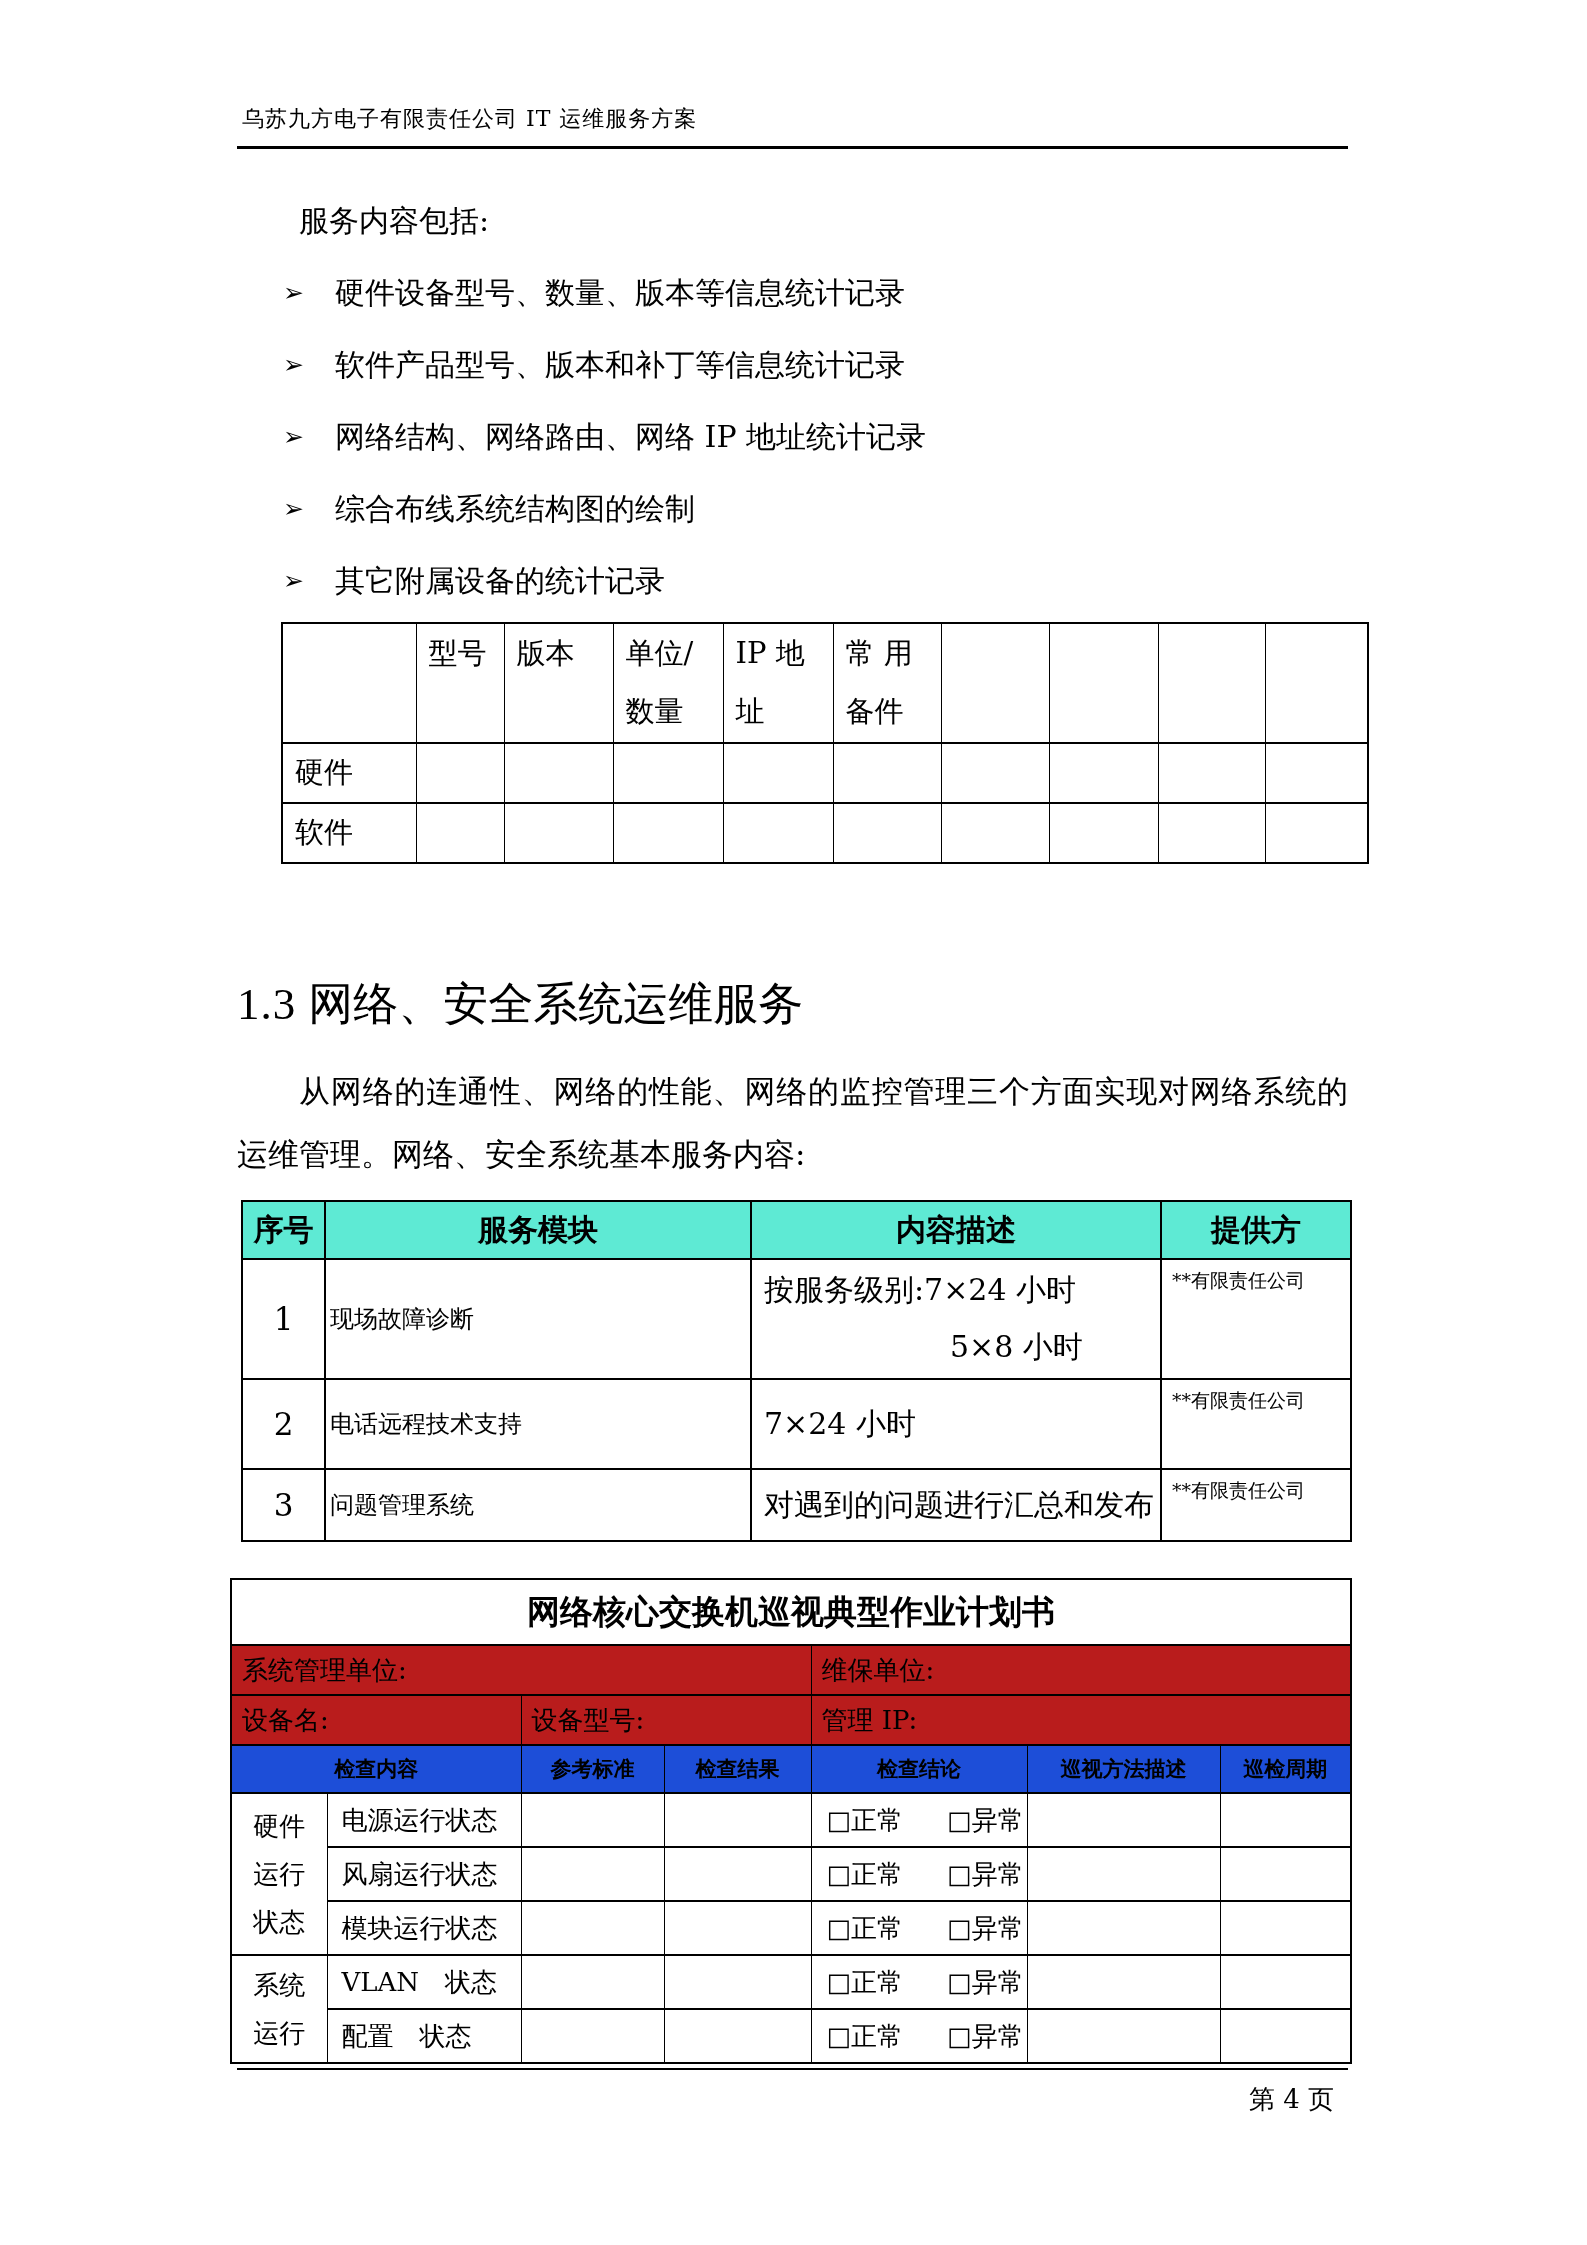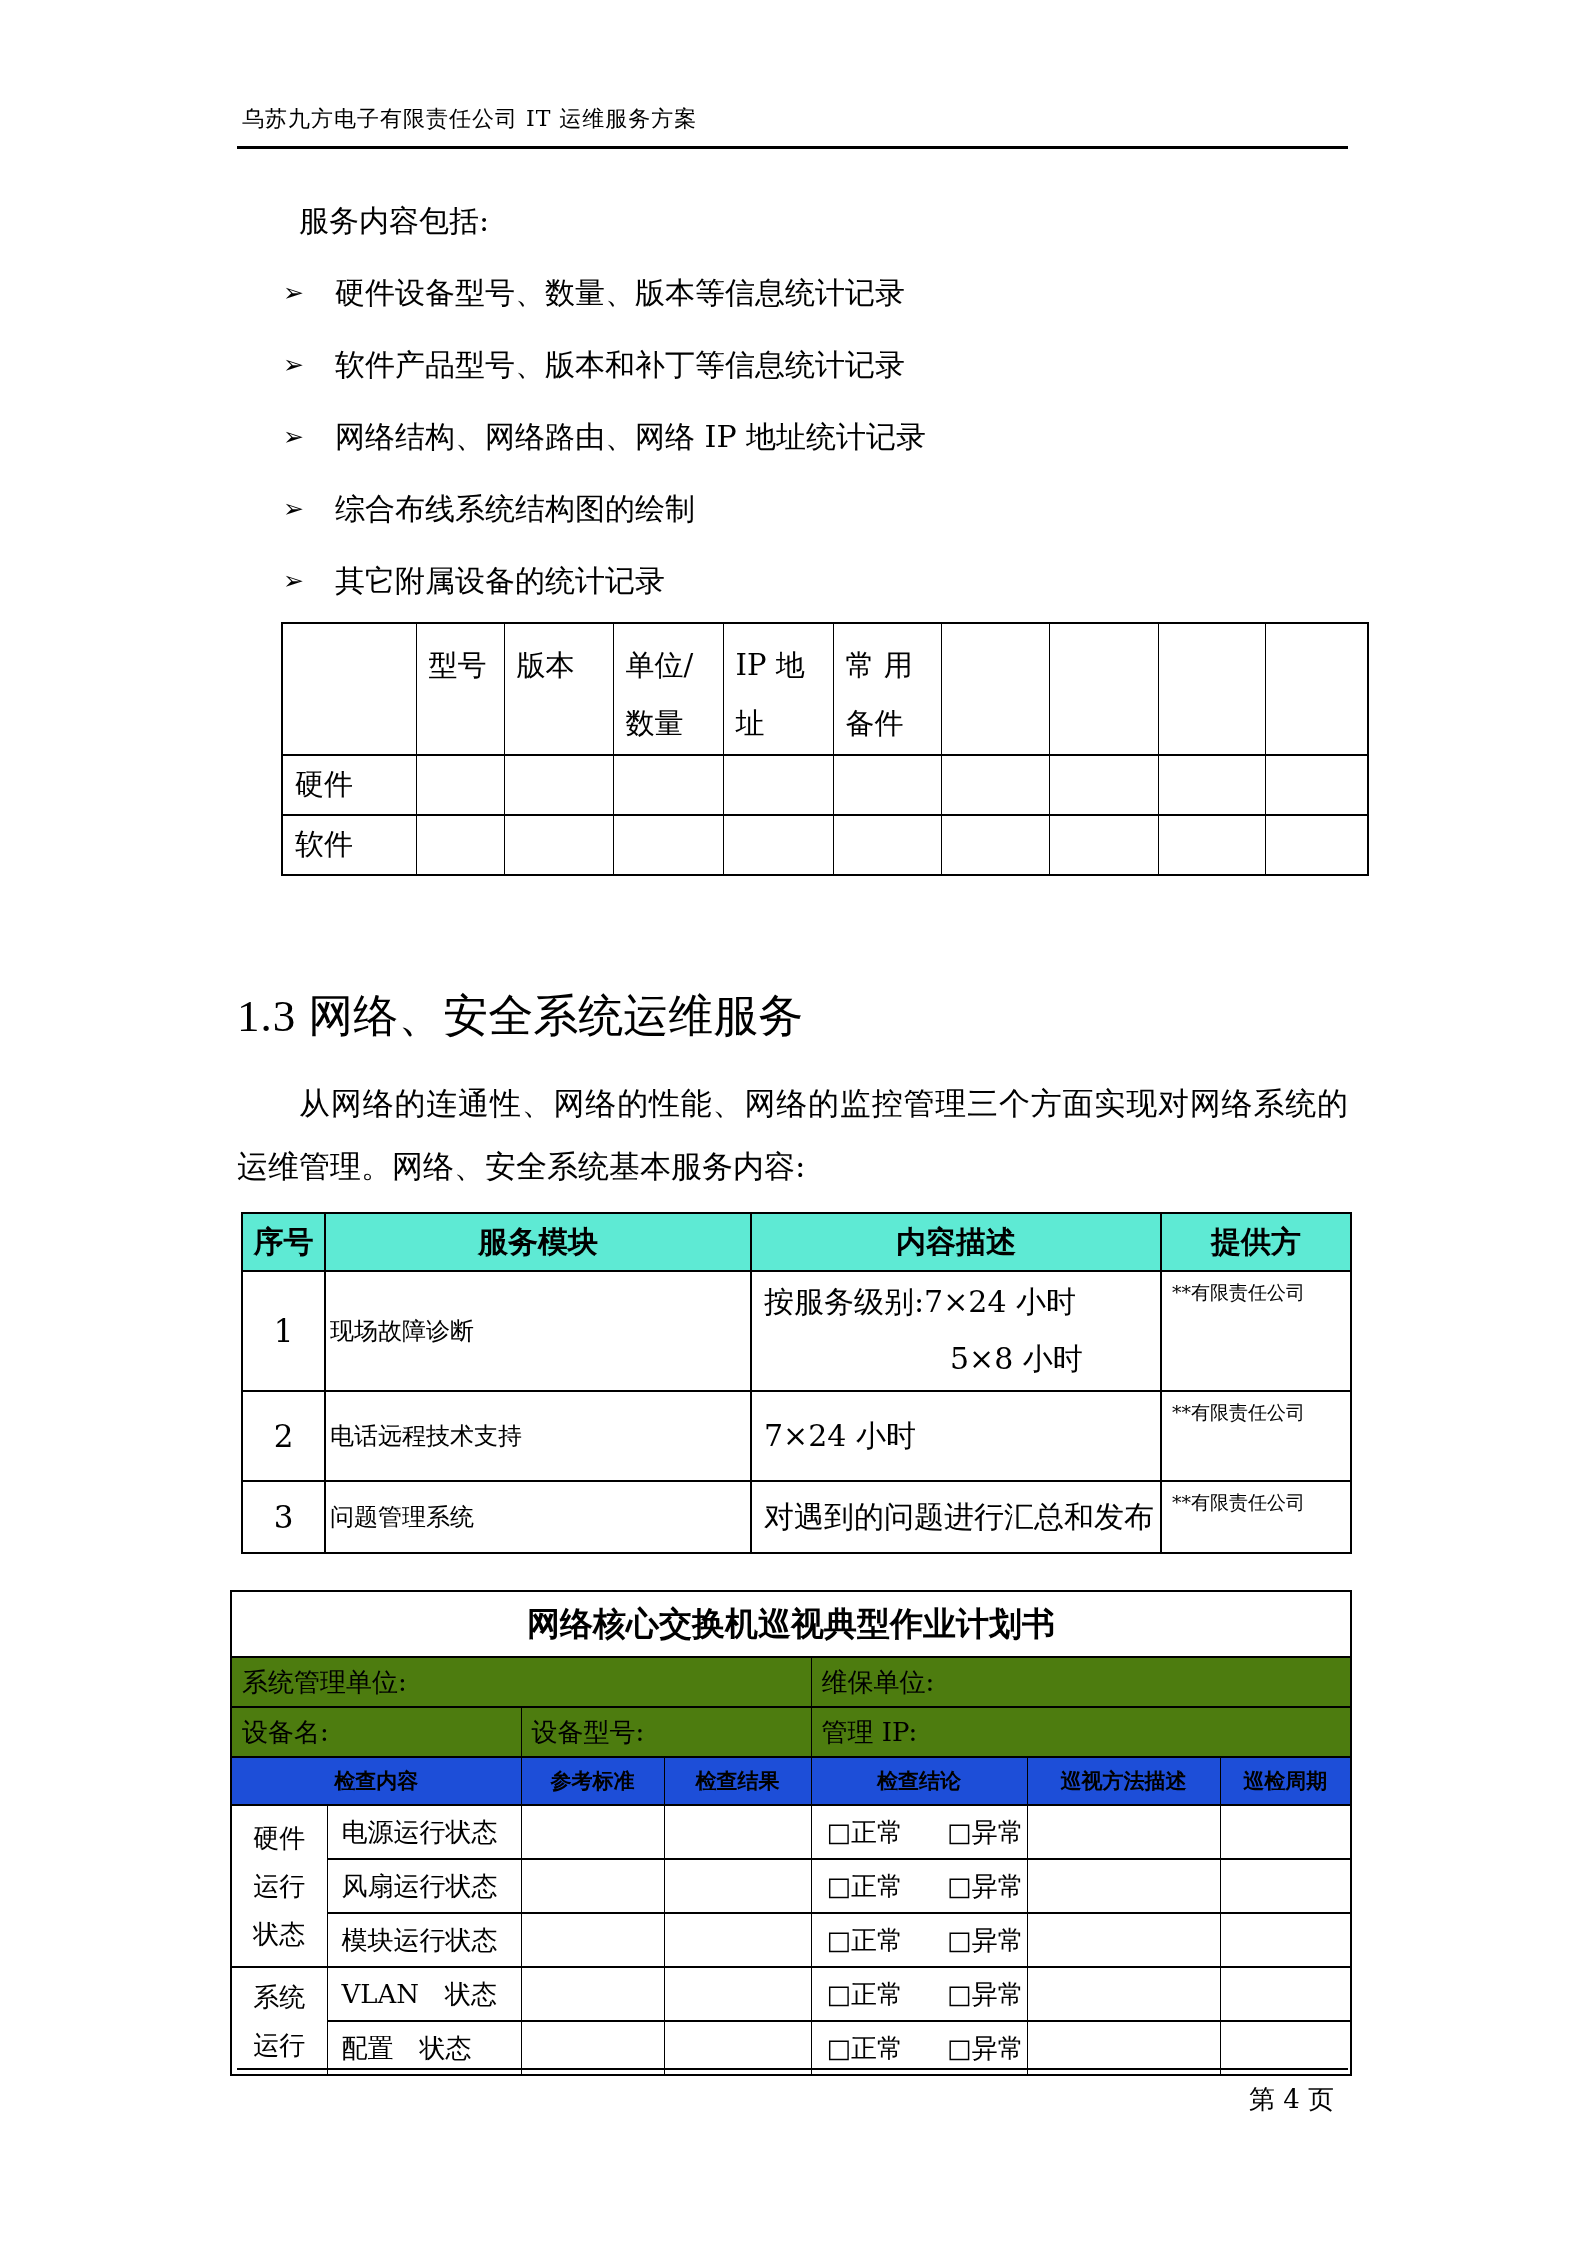--- a/index.html
+++ b/index.html
@@ -22,21 +22,21 @@
   .marker{width:52px;margin-left:46px;font-size:25px;line-height:42px;
           font-family:"DejaVu Sans","Liberation Sans",sans-serif;}
   .caption{margin-top:30px;margin-left:54px;font-size:30px;}
 
   table{border-collapse:collapse;table-layout:fixed;}
 
   
   .inv{margin-top:20px;margin-left:44px;width:1086px;border:2px solid #000;}
   .inv td{border:2px solid #000;border-left-width:1px;border-right-width:1px;
           font-size:29px;padding:0 0 0 12px;overflow:hidden;}
-  .inv .inv-head td{height:118px;vertical-align:top;padding-top:12px;
+  .inv .inv-head td{height:118px;vertical-align:top;
           line-height:58px;white-space:pre-line;}
   .inv .inv-body td{height:58px;vertical-align:middle;}
 
   
   .sec-heading{margin-top:112px;font-size:45px;font-weight:normal;line-height:56px;}
   .sec-heading .num{font-family:"Liberation Serif","DejaVu Serif",serif;letter-spacing:1px;}
   .sec-heading .ttl{font-family:"DejaVu Sans","Liberation Sans",sans-serif;margin-left:12px;}
   .para{margin-top:28px;font-size:31px;line-height:63px;text-indent:62px;text-align:justify;}
 
   
@@ -51,21 +51,21 @@
   .svc td.module{font-size:24px;padding-left:4px;vertical-align:middle;}
   .svc td.desc{font-size:30px;padding-left:12px;vertical-align:middle;}
   .desc-l2{padding-left:186px;margin-top:16px;}
   .svc td.provider{font-size:19px;vertical-align:top;padding:8px 10px;}
 
   
   .insp{margin-top:36px;margin-left:-7px;width:1120px;border:2px solid #000;}
   .insp td,.insp th{border:1px solid #000;border-top-width:2px;border-bottom-width:2px;overflow:hidden;}
   .insp .title-row td{height:62px;text-align:center;font-size:33px;font-weight:bold;
           font-family:"DejaVu Sans","Liberation Sans",sans-serif;background:#fff;}
-  .insp .meta-row td{height:46px;background:#4d7c0f;font-size:26px;padding-left:10px;vertical-align:middle;}
+  .insp .meta-row td{height:46px;background:#b91c1c;font-size:26px;padding-left:10px;vertical-align:middle;}
   .insp .insp-head th{height:44px;background:#1d4ed8;font-size:21px;font-weight:bold;
           font-family:"DejaVu Sans","Liberation Sans",sans-serif;text-align:center;}
   .insp .insp-body td{height:50px;font-size:26px;vertical-align:middle;}
   .group-cell{text-align:center;white-space:pre-line;line-height:48px;}
   .item-cell{padding-left:14px;}
   .concl-wrap{display:flex;gap:44px;padding-left:14px;align-items:center;}
 
   
   .footer-rule{position:absolute;left:237px;top:2068px;width:1111px;border-top:2px solid #000;}
   .footer-page{position:absolute;left:237px;top:2082px;width:1097px;text-align:right;font-size:26px;}

